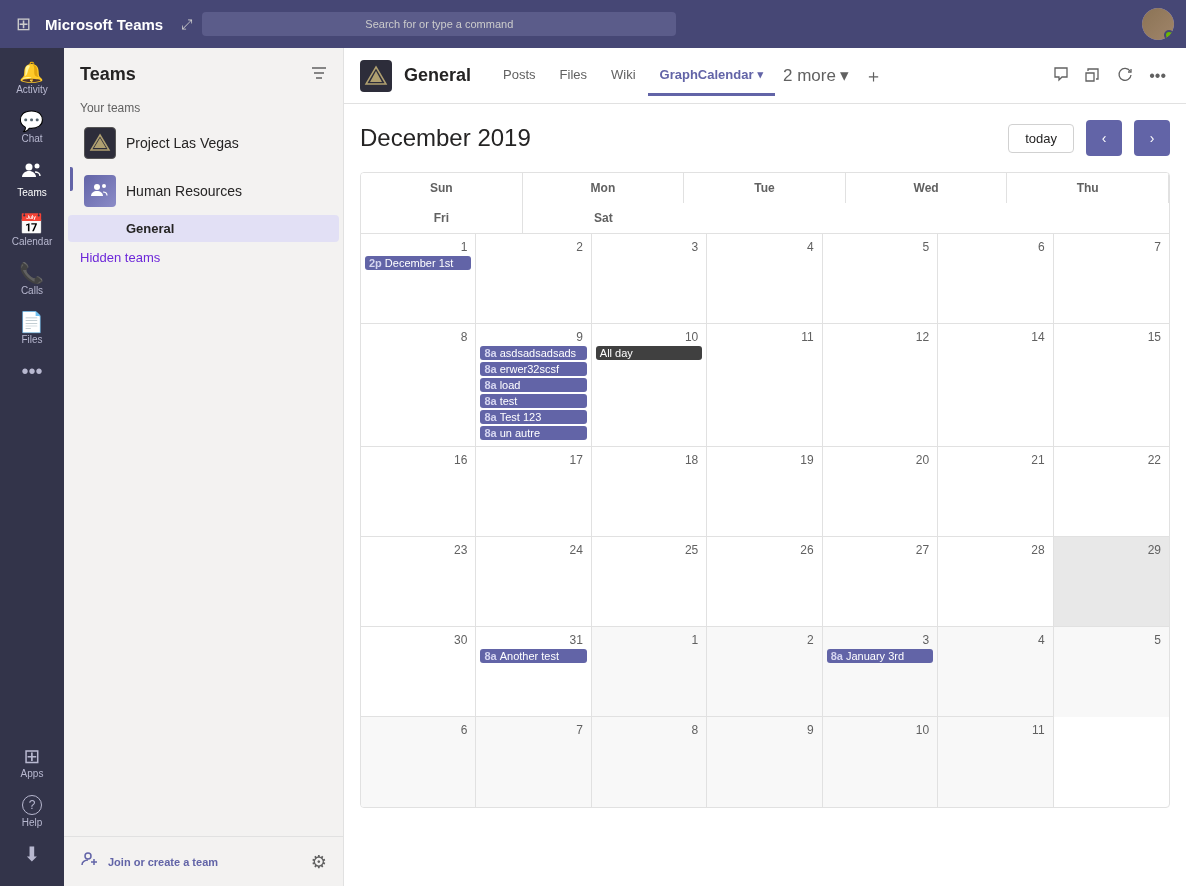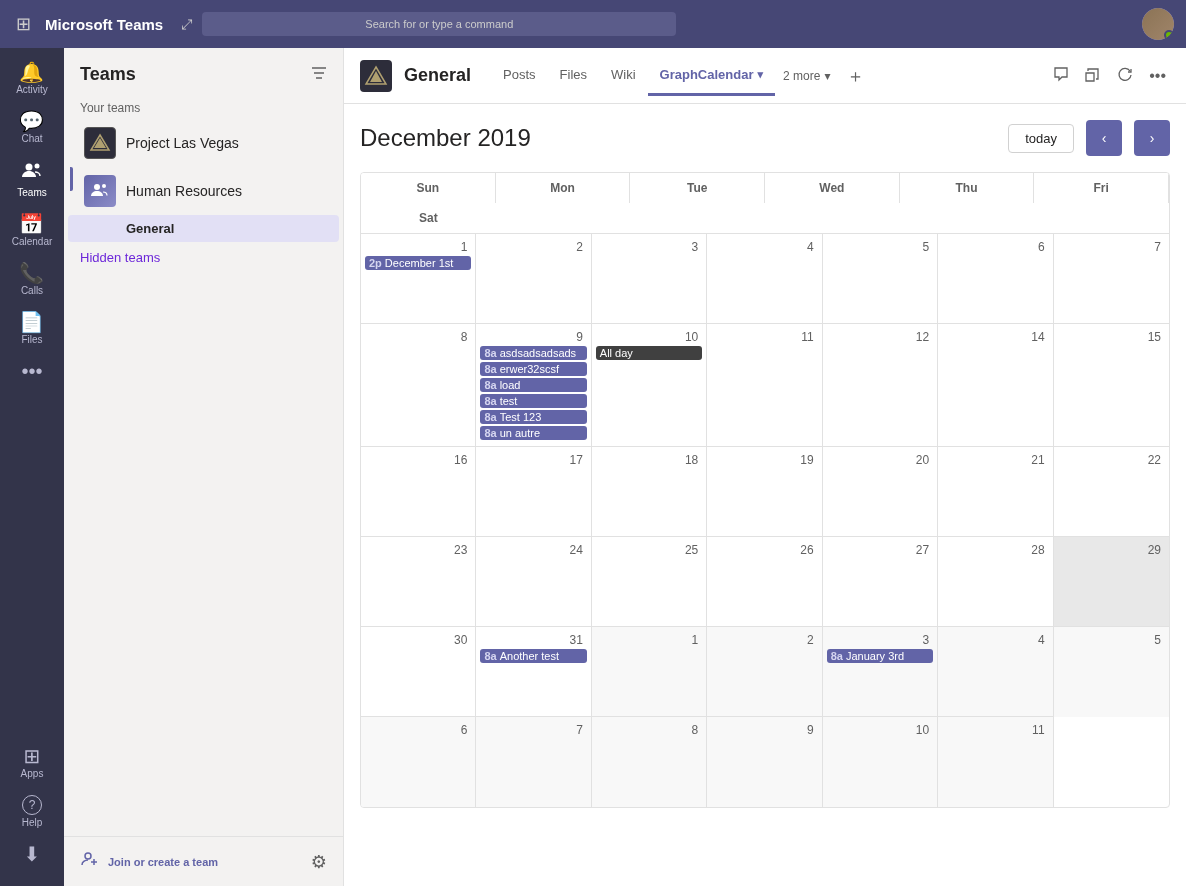--- a/index.html
+++ b/index.html
@@ -115,21 +115,21 @@
     .channel-name { font-size: 18px; font-weight: 700; color: #252424; }
     .channel-tabs { display: flex; align-items: center; gap: 0; margin-left: 8px; }
     .tab-item {
       padding: 0 12px; height: 41px; display: flex; align-items: center;
       font-size: 13px; color: #616161; cursor: pointer; border-bottom: 3px solid transparent;
       white-space: nowrap;
     }
     .tab-item.active { color: #6264a7; border-bottom-color: #6264a7; font-weight: 600; }
     .tab-more {
       display: flex; align-items: center; gap: 4px; padding: 0 8px; height: 56px;
-      cursor: pointer; font-size: 12px; color: #616161;
+      cursor: pointer; font-size: 17px; color: #616161;
     }
     .tab-add { padding: 0 8px; height: 56px; display: flex; align-items: center; color: #616161; cursor: pointer; font-size: 18px; }
     .channel-actions { margin-left: auto; display: flex; align-items: center; gap: 8px; }
     .action-icon { color: #616161; cursor: pointer; font-size: 16px; padding: 4px; border-radius: 4px; }
 
     
     .calendar-area { flex: 1; overflow-y: auto; padding: 16px; }
     .calendar-toolbar {
       display: flex; align-items: center; margin-bottom: 16px; gap: 12px;
     }
@@ -138,21 +138,21 @@
       padding: 6px 16px; border: 1px solid #d1d1d1; border-radius: 4px;
       background: white; color: #252424; font-size: 13px; cursor: pointer;
     }
     .nav-btn {
       width: 36px; height: 36px; border: none; border-radius: 4px;
       background: #6264a7; color: white; font-size: 14px; cursor: pointer;
       display: flex; align-items: center; justify-content: center;
     }
     .calendar-grid { border: 1px solid #e1e1e1; border-radius: 4px; overflow: hidden; }
     .calendar-header-row {
-      display: grid; grid-template-columns: repeat(6, 1fr);
+      display: grid; grid-template-columns: repeat(5, 1fr);
       background: white; border-bottom: 1px solid #e1e1e1;
     }
     .cal-header-cell {
       text-align: center; padding: 8px 0; font-size: 12px; font-weight: 600;
       color: #616161; border-right: 1px solid #e1e1e1;
     }
     .cal-header-cell:last-child { border-right: none; }
     .calendar-body { display: grid; grid-template-columns: repeat(7, 1fr); }
     .cal-cell {
       min-height: 90px; border-right: 1px solid #e1e1e1; border-bottom: 1px solid #e1e1e1;

